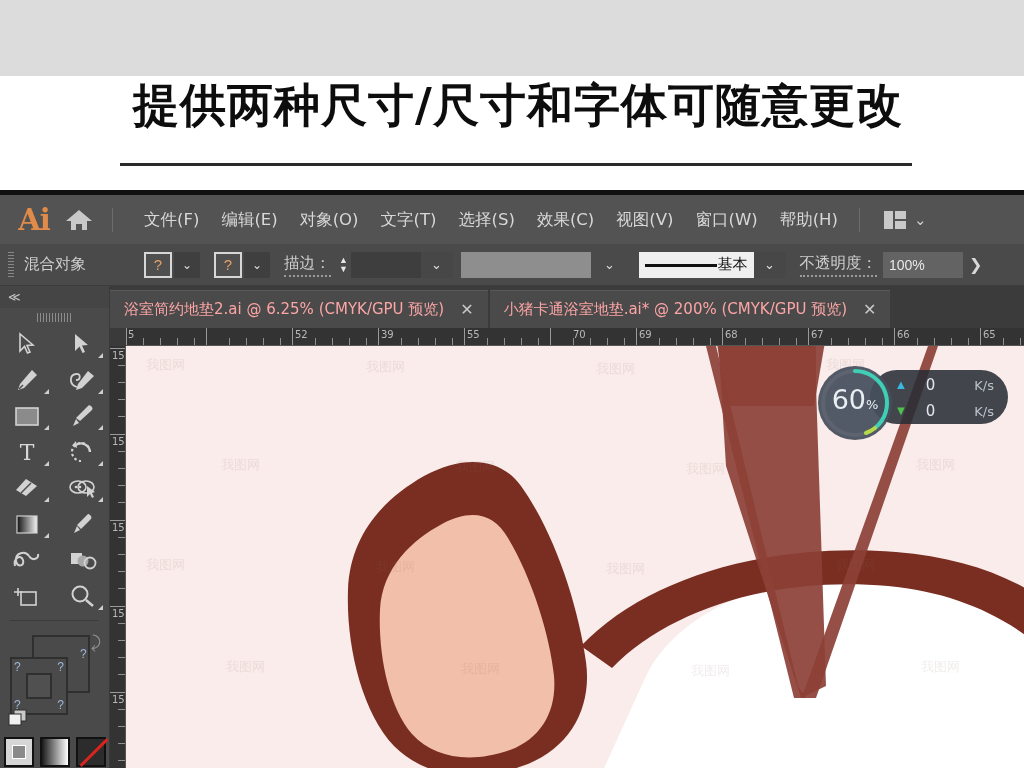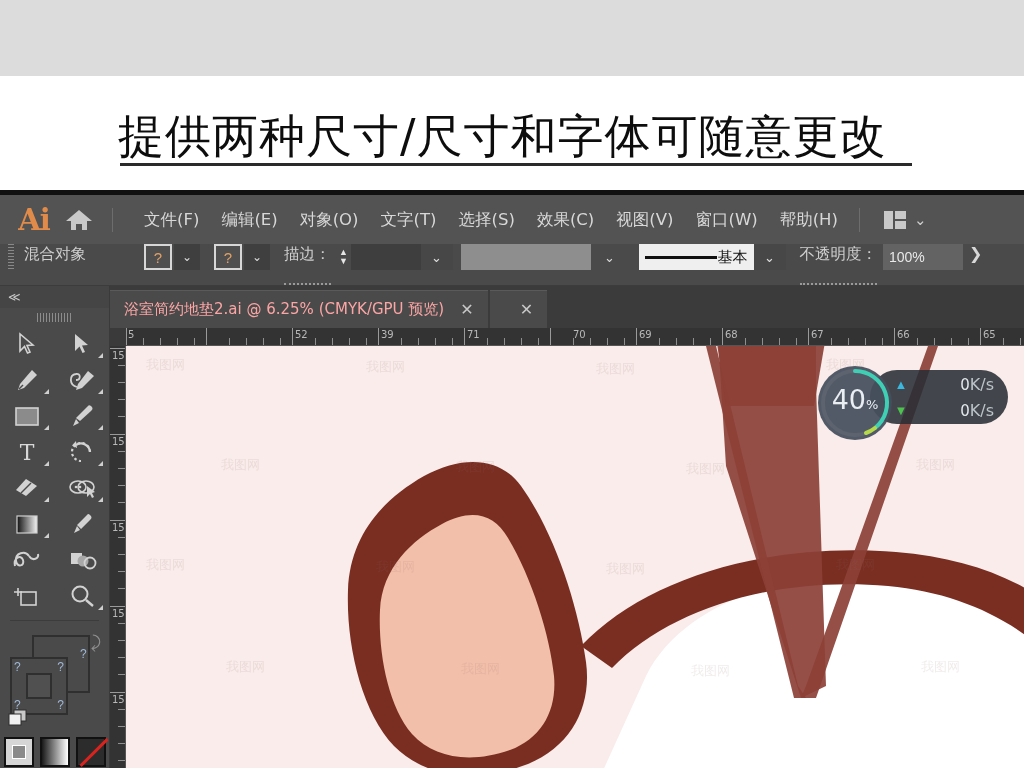--- a/index.html
+++ b/index.html
@@ -3,23 +3,23 @@
 <meta charset="utf-8">
 <style>
   * { box-sizing: border-box; margin:0; padding:0; }
   html,body { width:1024px; height:768px; overflow:hidden; background:#fff;
     font-family:"Liberation Sans","DejaVu Sans",sans-serif; }
   #root { position:relative; width:1024px; height:768px; }
 
   
   .top-gray { position:absolute; left:0; top:0; width:1024px; height:76px; background:#dcdcdc; }
   .white-band { position:absolute; left:0; top:76px; width:1024px; height:114px; background:#ffffff; }
-  .promo-title { position:absolute; left:118px; top:105px; width:800px; height:62px;
-     font-size:46px; font-weight:normal; color:#0d0d0d; letter-spacing:1px;
-     font-family:"DejaVu Sans","Liberation Sans",sans-serif; white-space:nowrap; line-height:62px; }
+  .promo-title { position:absolute; left:118px; top:74px; width:800px; height:62px;
+     font-size:46px; font-weight:bold; color:#0d0d0d; letter-spacing:1px;
+     font-family:"DejaVu Sans","Liberation Sans",sans-serif; white-space:nowrap; line-height:62px;text-align:center; }
   .promo-rule { position:absolute; left:120px; top:163px; width:792px; height:3px; background:#2a2a2a; }
 
   
   .app { position:absolute; left:0; top:190px; width:1024px; height:578px; background:#535353; }
   .topline { position:absolute; left:0; top:0; width:1024px; height:5px; background:#111; }
 
   
   .menubar { position:absolute; left:0; top:5px; width:1024px; height:49px; background:#535353;
      display:flex; align-items:center; }
   .ai-logo { margin-left:12px; width:44px; text-align:center; color:#e08b4a; font-size:29px;
@@ -31,21 +31,21 @@
      font-family:"DejaVu Sans","Liberation Sans",sans-serif; }
   .ws-switcher { display:flex; align-items:center; gap:8px; margin-left:14px; }
   .ws-icon { display:flex; gap:2px; }
   .ws-icon i { display:block; background:#c9c9c9; }
   .ws-a { width:9px; height:18px; }
   .ws-b { width:11px; height:8px; }
   .chev { color:#d2d2d2; font-size:15px; }
 
   
   .ctrlbar { position:absolute; left:0; top:54px; width:1024px; height:42px; background:#4a4a4a;
-     display:flex; border-bottom:1px solid #3c3c3c; }
+     display:flex; align-items:center; border-bottom:1px solid #3c3c3c; }
   .grip { width:6px; height:26px; margin-left:8px; margin-right:10px;
      background:repeating-linear-gradient(to bottom,#888 0 1px,transparent 1px 3px); }
   .ctrl-label { color:#cfcfcf; font-size:15.5px; font-family:"DejaVu Sans","Liberation Sans",sans-serif; }
   .sel-label { min-width:120px; }
   .swatch-box { width:28px; height:26px; background:#4f4f4f; border:2px solid #d7d7d7;
      display:flex; align-items:center; justify-content:center; color:#e2a168; font-size:15px; }
   .mini-drop { width:26px; height:26px; background:#3f3f3f; display:flex; align-items:center;
      justify-content:center; color:#ddd; font-size:12px; margin-left:2px; }
   .dotted-lbl { border-bottom:2px dotted #9a9a9a; padding-bottom:1px; margin-left:14px; margin-right:6px; }
   .stepper { width:14px; height:26px; display:flex; flex-direction:column; align-items:center;
@@ -140,21 +140,21 @@
   .netw .pct sub { font-size:13px; vertical-align:baseline; }
   .netw .row { position:absolute; left:72px; width:118px; height:27px; display:flex;
      align-items:center; }
   .netw .row.up { top:5px; }
   .netw .row.dn { top:31px; }
   .netw .ar { width:22px; text-align:center; font-size:13px; }
   .netw .ar.u { color:#39b8e0; }
   .netw .ar.d { color:#4ec24e; }
   .netw .spd { flex:1; text-align:right; padding-right:14px; color:#e3e8ec; font-size:15px;
      font-family:"DejaVu Sans","Liberation Sans",sans-serif; }
-  .netw .spd small { font-size:16px; color:#bcc4ca; }
+  .netw .spd small { font-size:13px; color:#bcc4ca;padding-left:39px; }
 </style>
 </head>
 <body>
 
 <div id="root">
 
   <div class="top-gray"></div>
   <div class="white-band"></div>
   <div class="promo-title">提供两种尺寸/尺寸和字体可随意更改</div>
   <div class="promo-rule"></div>
@@ -225,20 +225,21 @@
       <div class="opacity-field">100%</div>
       <div class="arrow-r">❯</div>
     </div>
 
     <div class="tabbar">
       <div class="tab">
         <span class="t">浴室简约地垫2.ai @ 6.25% (CMYK/GPU 预览)</span>
         <span class="x">✕</span>
       </div>
       <div class="tab">
+        <span class="t">小猪卡通浴室地垫.ai* @ 200% (CMYK/GPU 预览)</span>
         <span class="x">✕</span>
       </div>
     </div>
 
     <div class="toolpanel">
       <div class="tp-head">≪</div>
       <div class="tp-grip">
           <i></i>
         </div>
 
@@ -403,21 +404,21 @@
     <div class="ruler-top">
       <span class="rt-major" style="left:0px;"></span>
       <span class="rt-num" style="left:2px;">5</span>
       <span class="rt-major" style="left:80px;"></span>
       <span class="rt-num" style="left:83px;margin-top:28px;">74</span>
       <span class="rt-major" style="left:166px;"></span>
       <span class="rt-num" style="left:169px;">52</span>
       <span class="rt-major" style="left:252px;"></span>
       <span class="rt-num" style="left:255px;">39</span>
       <span class="rt-major" style="left:338px;"></span>
-      <span class="rt-num" style="left:341px;">71</span>
+      <span class="rt-num" style="left:341px;">55</span>
       <span class="rt-major" style="left:424px;"></span>
       <span class="rt-num" style="left:447px;">70</span>
       <span class="rt-major" style="left:510px;"></span>
       <span class="rt-num" style="left:513px;">69</span>
       <span class="rt-major" style="left:596px;"></span>
       <span class="rt-num" style="left:599px;">68</span>
       <span class="rt-major" style="left:682px;"></span>
       <span class="rt-num" style="left:685px;">67</span>
       <span class="rt-major" style="left:768px;"></span>
       <span class="rt-num" style="left:771px;">66</span>
@@ -543,21 +544,21 @@
 
   <div class="netw">
     <div class="pill"></div>
     <div class="dial">
       <svg width="74" height="74" viewBox="0 0 74 74" style="position:absolute;left:0;top:0;">
         <circle cx="37" cy="37" r="32" fill="none" stroke="rgba(255,255,255,0.06)" stroke-width="4"></circle>
         <path d="M37 5 A32 32 0 0 1 57 62" fill="none" stroke="#3ecfb4" stroke-width="4" stroke-linecap="round"></path>
         <path d="M57 62 A32 32 0 0 1 48 67" fill="none" stroke="#b6d94a" stroke-width="4" stroke-linecap="round"></path>
       </svg>
     </div>
-    <div class="pct"><span>40</span><sub>%</sub></div>
+    <div class="pct"><span>60</span><sub>%</sub></div>
     <div class="row up">
       <span class="ar u">▲</span>
       <span class="spd"><span>0</span><small>K/s</small></span>
     </div>
     <div class="row dn">
       <span class="ar d">▼</span>
       <span class="spd"><span>0</span><small>K/s</small></span>
     </div>
   </div>
 

